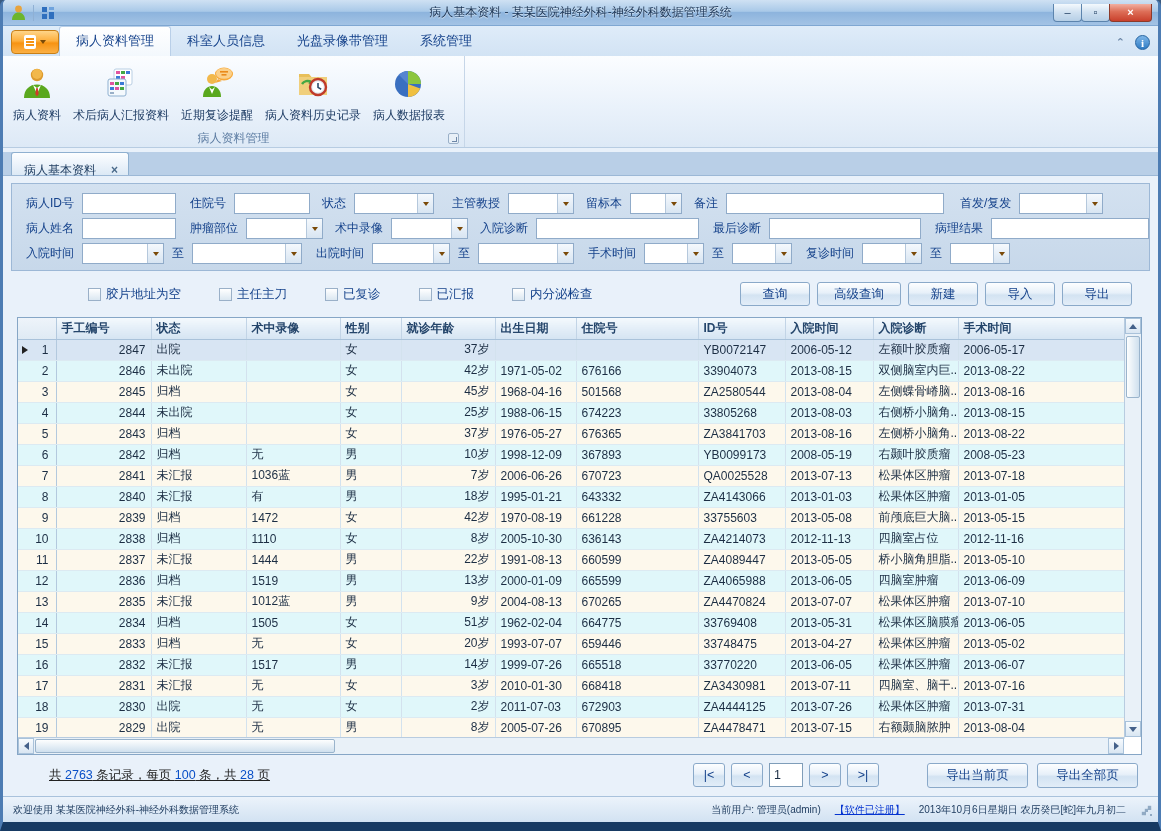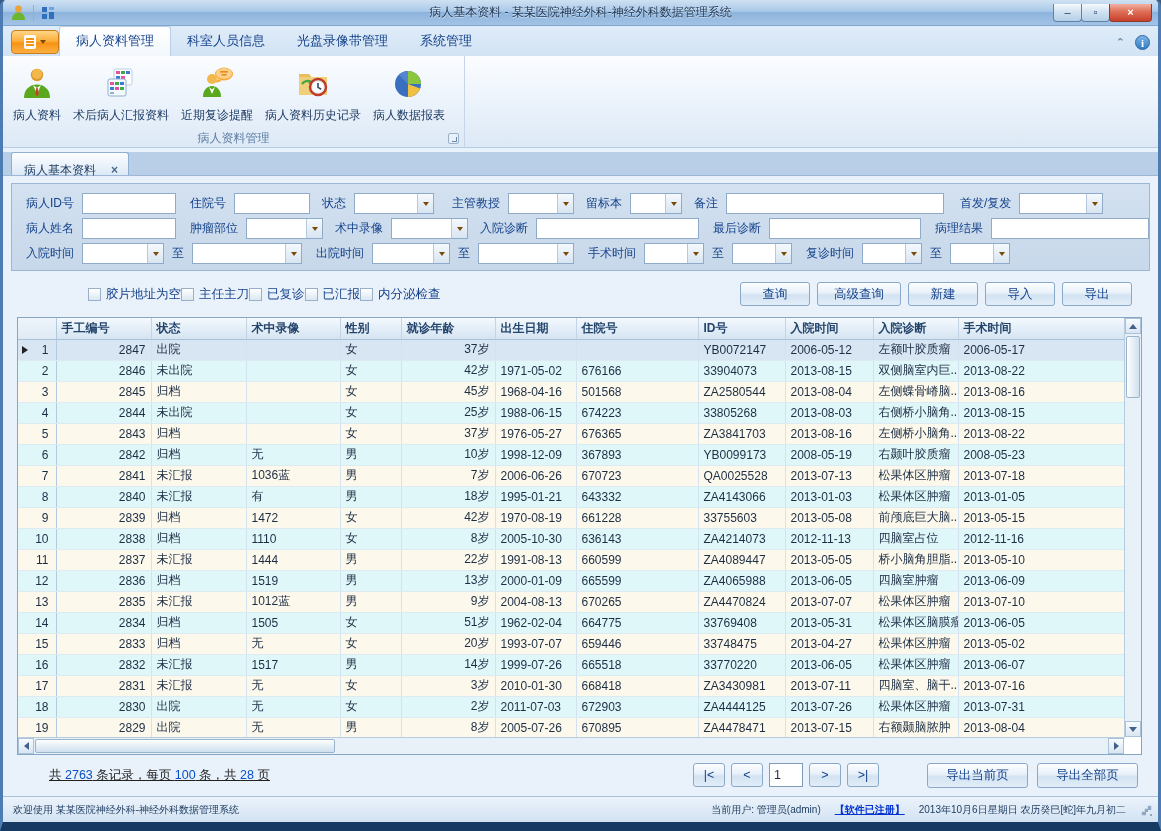--- a/index.html
+++ b/index.html
@@ -74,21 +74,21 @@
                  background:linear-gradient(180deg,#d3e1f0,#c7d8ea); padding:7px 0 0 14px; }
   .frow { display:flex; align-items:center; height:25px; }
   .flabel { font-size:12px; color:#15428b; white-space:nowrap; margin-right:8px; }
   .tinput { height:21px; border:1px solid #90abc9; background:#fff; font-size:12px; padding:0 3px; color:#1c2e44; }
   .combo { height:21px; border:1px solid #90abc9; background:#fff; position:relative; cursor:pointer; }
   .combo .abox { position:absolute; top:0; bottom:0; right:0; width:16px; border-left:1px solid #b5c8dc;
                  background:linear-gradient(180deg,#f5f9fd,#d8e5f2); display:flex; align-items:center; justify-content:center; }.ml8{margin-left:8px}.ml12{margin-left:12px}.ml14{margin-left:14px}.ml16{margin-left:16px}.ml18{margin-left:18px}
 
   
   .actionrow { margin:10px 8px 0 8px; height:26px; display:flex; align-items:center; }
-  .cbgroup { display:flex; align-items:center; margin-left:77px; }
+  .cbgroup { display:flex; align-items:center; gap:38px; margin-left:77px; }
   .cbitem { display:flex; align-items:center; gap:5px; cursor:pointer; }
   .cb { width:13px; height:13px; border:1px solid #9ab0c8; background:linear-gradient(180deg,#ffffff,#dbe7f1); }
   .cblabel { font-size:12.5px; color:#15428b; }
   .btngroup { margin-left:auto; display:flex; gap:7px; margin-right:18px; }
   .btn { height:24px; border:1px solid #8aa9c9; border-radius:3px; font-size:12.5px; color:#15428b;
          background:linear-gradient(180deg,#fdfeff,#e7f0f9 45%,#d3e3f2 55%,#e2edf8); cursor:pointer;
          display:flex; align-items:center; justify-content:center; }
   .w70{width:70px}.w84{width:84px}
 
   
@@ -135,21 +135,21 @@
   .pbtn { width:32px; height:24px; }
   .pageinput { width:34px; height:24px; border:1px solid #7f9db9; font-size:12.5px; padding:0 4px; color:#1c2e44; }
   .exportgroup { display:flex; gap:9px; margin-left:48px; }
   .ebtn { width:101px; height:25px; }
 
   
   .statusbar { margin-top:auto; height:26px; flex:0 0 26px; border-top:1px solid #a9c2dc;
                background:linear-gradient(180deg,#ecf3fb,#d2e2f2); display:flex; align-items:center;
                font-size:10px; color:#1c3a5e; padding:0 6px 0 10px; position:relative; }
   .sb-right { margin-left:auto; display:flex; align-items:center; gap:14px; padding-right:26px; }
-  .reg { color:#0433d0; font-weight:bold; text-decoration:underline; cursor:pointer; }
+  .reg { color:#0433d0; font-weight:normal; text-decoration:underline; cursor:pointer; }
   .grip { position:absolute; right:3px; bottom:3px; width:10px; height:10px;
           background:radial-gradient(circle at 2px 2px,#8fa8c2 1px,transparent 1.2px),
                      radial-gradient(circle at 6px 6px,#8fa8c2 1px,transparent 1.2px),
                      radial-gradient(circle at 9px 2px,#8fa8c2 0,transparent 0); }
   .grip::before { content:""; position:absolute; right:0; bottom:0; width:9px; height:9px;
           box-shadow:-1px -4px 0 -2.8px #91aac4,-4px -1px 0 -2.8px #91aac4,-1px -1px 0 -2.8px #91aac4,-4px -4px 0 -2.8px #91aac4,-7px -1px 0 -2.8px #91aac4,-1px -7px 0 -2.8px #91aac4; }
 </style>
 </head>
 <body>
 

